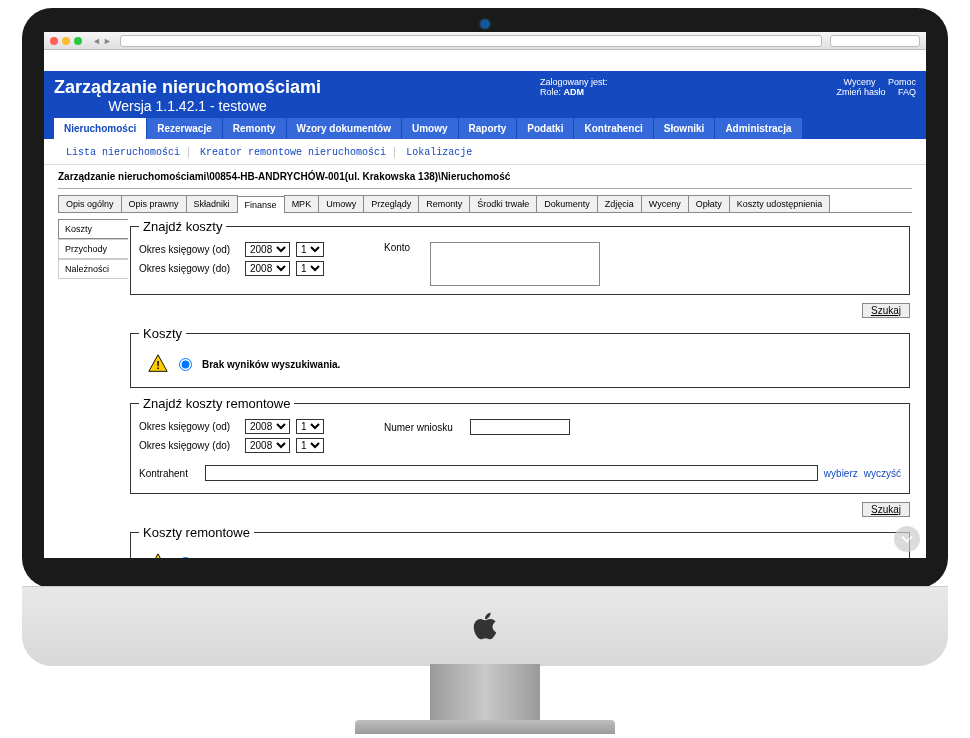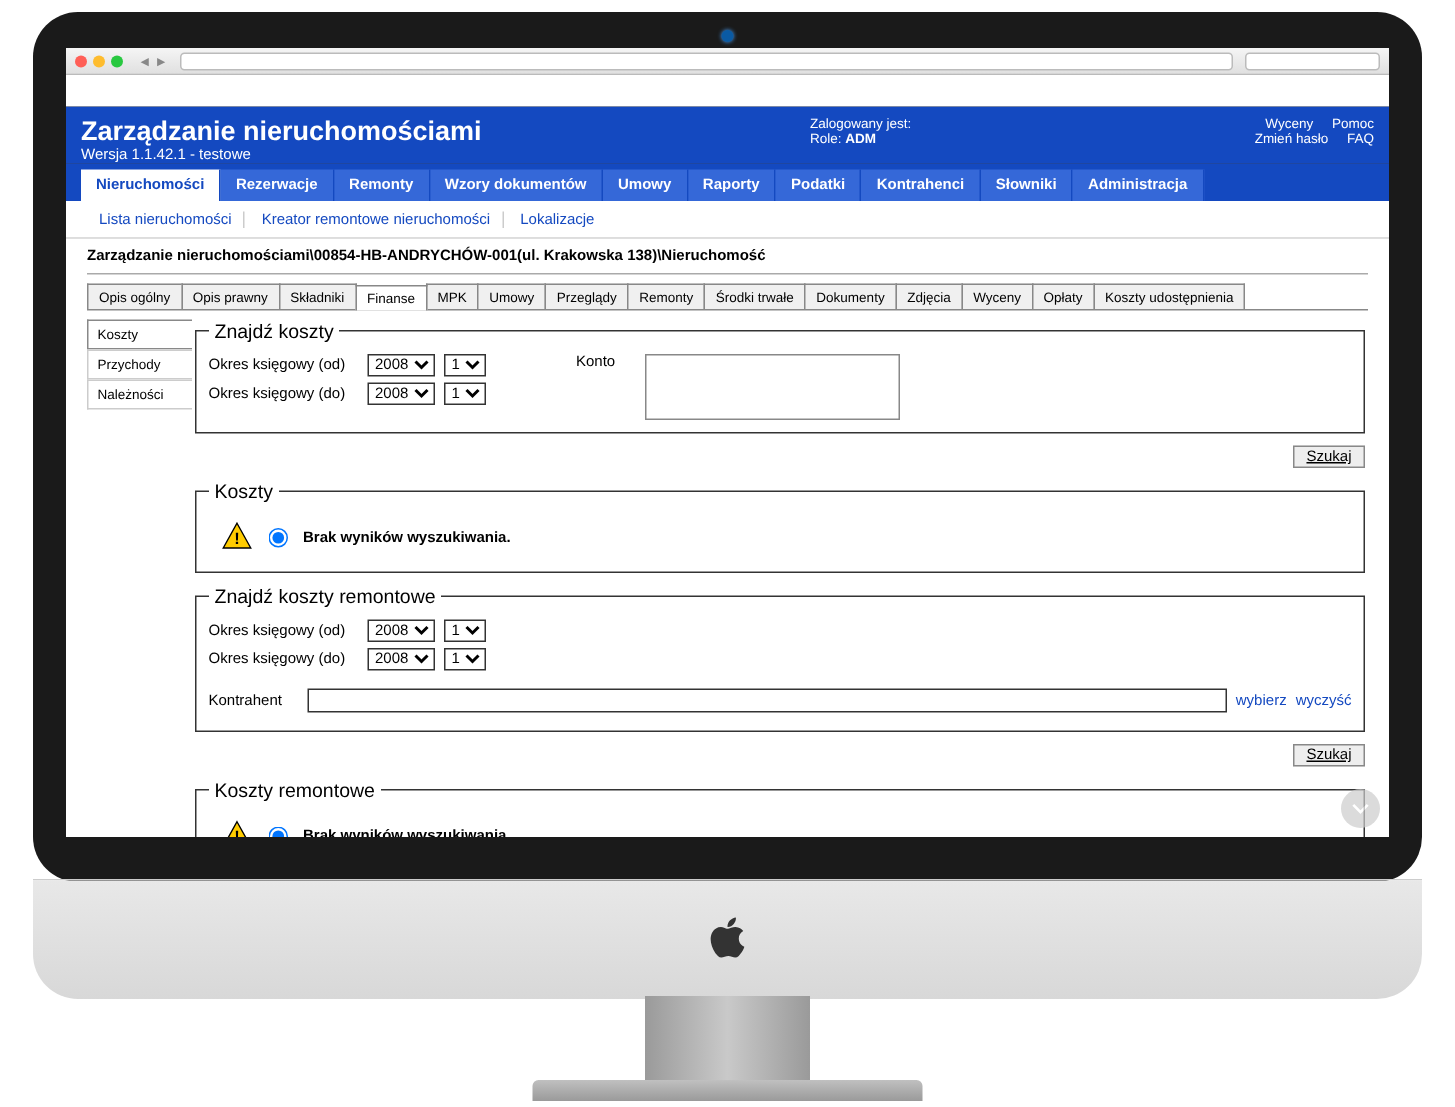--- a/index.html
+++ b/index.html
@@ -20,32 +20,32 @@
   .traffic span { width:8px; height:8px; border-radius:50%; display:inline-block; }
   .tl-red { background:#ff5f57; } .tl-yel { background:#febc2e; } .tl-grn { background:#28c840; }
   .nav-arrows { display:flex; gap:2px; color:#888; font-size:9px;}
   .url-bar { flex:1; height:12px; background:#fff; border:1px solid #bbb; border-radius:3px; margin:0 4px; }
   .search-bar { width:90px; height:12px; background:#fff; border:1px solid #bbb; border-radius:3px; }
 
   
   .app { background:#404040; height: calc(100% - 18px); overflow:hidden;margin-top:21px; }
   .header { background:#1449c0; color:#fff; padding:6px 10px 0 10px; display:flex; justify-content:space-between; }
   .header-left .title { font-size:18px; font-weight:bold; }
-  .header-left .version { font-size:10px; }
+  .header-left .version { font-size:14px;text-align:center; }
   .header-mid { font-size:9px; }
   .header-mid .bold { font-weight:bold; }
   .header-right { font-size:9px; text-align:right; }
   .header-right span { margin-left:10px; }
 
   .main-nav { background:#1449c0; display:flex; padding:4px 0 0 10px; gap:0; }
   .main-nav .tab { padding:5px 10px; background:#3568d8; color:#fff; font-size:10px; font-weight:bold; border-right:1px solid #1449c0; cursor:pointer; }
   .main-nav .tab.active { background:#fff; color:#1449c0; }
 
   .subnav { background:#fff; padding:6px 14px; border-bottom:1px solid #ddd; }
-  .subnav a { color:#1449c0; font-size:10px; text-decoration:none; padding:0 8px; border-right:1px solid #ccc; }
+  .subnav a { color:#1449c0; font-size:10px; text-decoration:none; padding:0 8px; border-right:1px solid #ccc;font-family:Liberation Mono, monospace; }
   .subnav a:last-child { border-right:none; }
 
   .content { background:#fff; margin:0; padding:6px 14px; }
   .breadcrumb { font-size:10px; font-weight:bold; color:#000; padding-bottom:6px; border-bottom:1px solid #aaa;}
 
   .inner-tabs { display:flex; margin-top:6px; border-bottom:1px solid #888; }
   .inner-tabs .itab { padding:3px 7px; font-size:9px; border:1px solid #888; border-bottom:none; background:#f0f0f0; margin-right:-1px; cursor:pointer; }
   .inner-tabs .itab.active { background:#fff; position:relative; top:1px; }
 
   .body-row { display:flex; margin-top:0; }
@@ -205,20 +205,24 @@
                       <select><option>2008</option></select>
                       <select><option>1</option></select>
                     </div>
                     <div class="form-row">
                       <label>Okres księgowy (do)</label>
                       <select><option>2008</option></select>
                       <select><option>1</option></select>
                     </div>
                   </div>
                   <div style="margin-left:60px;">
+                    <div class="form-row">
+                      <label style="width:80px;">Numer wniosku</label>
+                      <input class="text-input" style="width: 100px;">
+                    </div>
                   </div>
                 </div>
                 <div class="form-row" style="margin-top:8px;">
                   <label style="width:60px;">Kontrahent</label>
                   <input class="text-input" style="flex: 1 1 0%;">
                   <span class="link">wybierz</span>
                   <span class="link">wyczyść</span>
                 </div>
               </fieldset>
               <div class="btn-row"><button class="btn">Szukaj</button></div>

